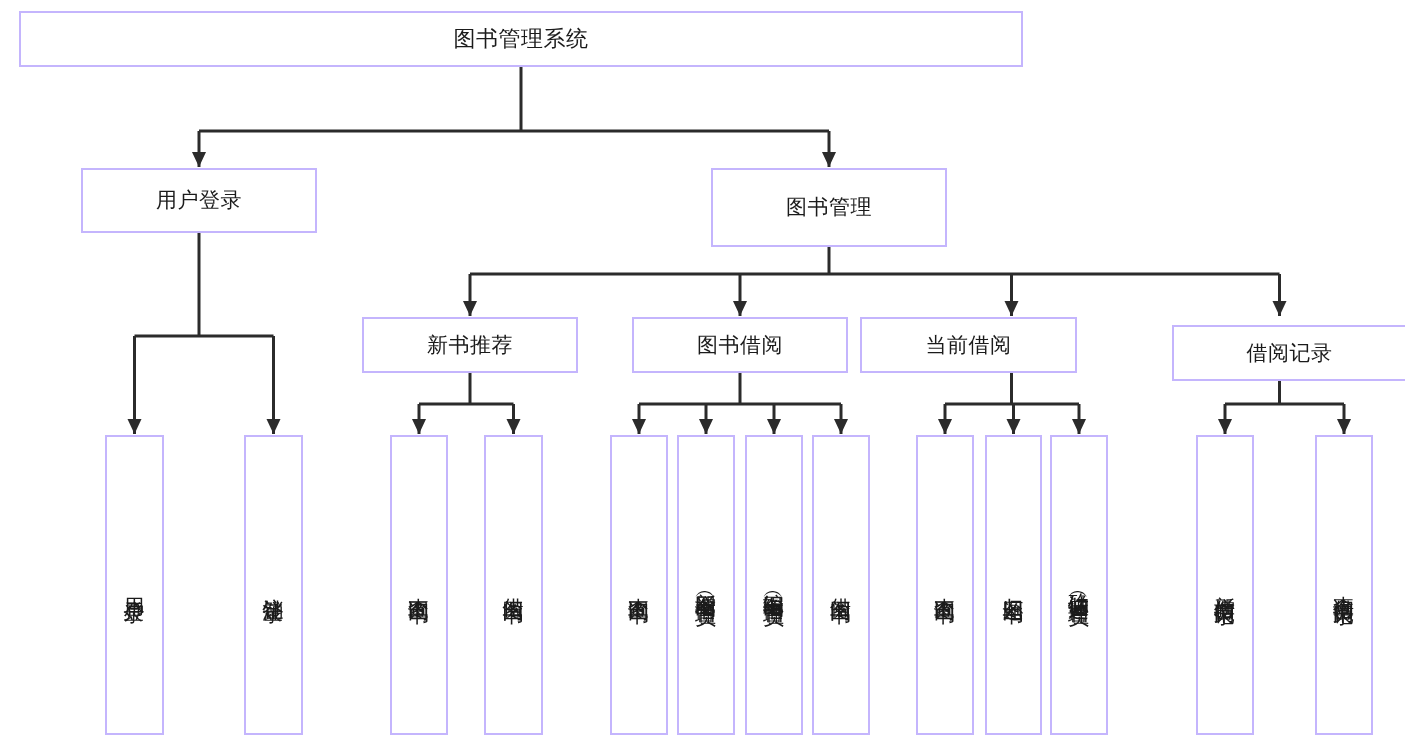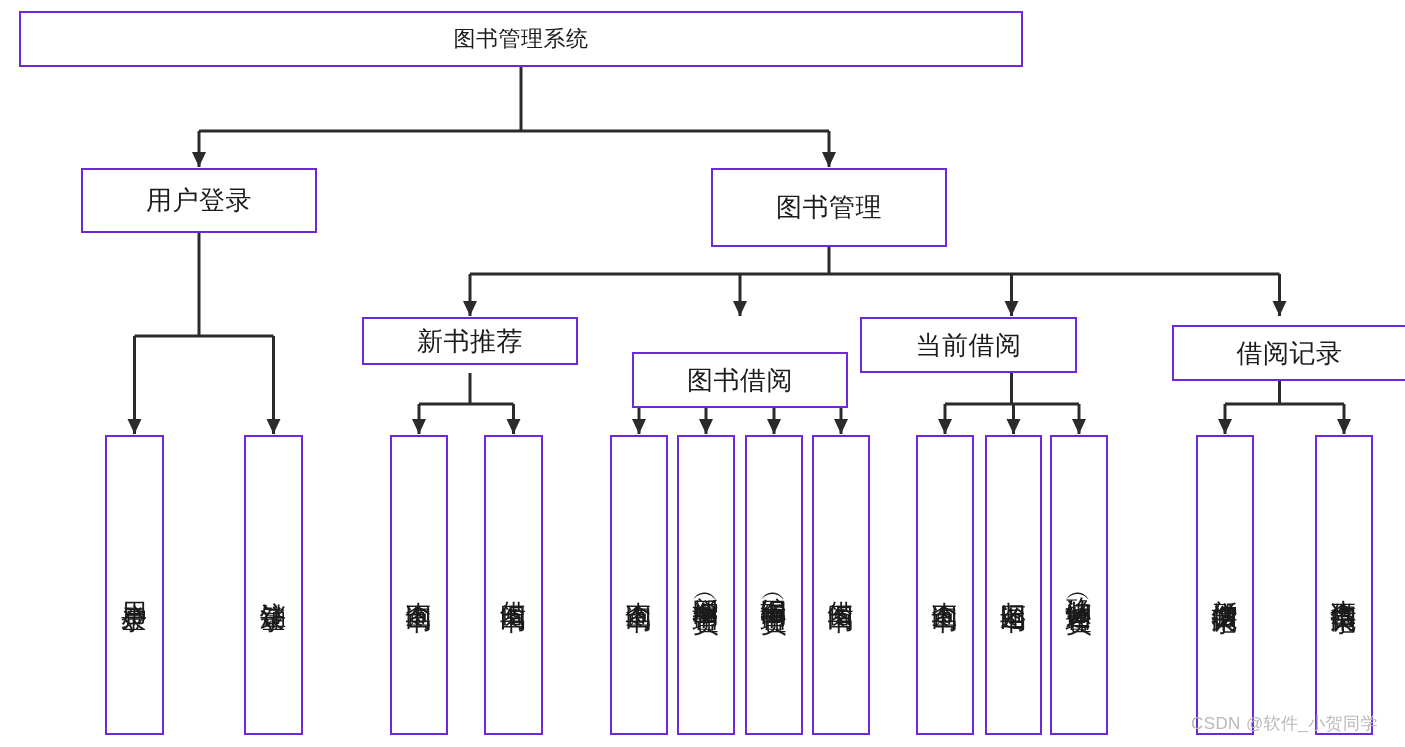--- a/index.html
+++ b/index.html
@@ -21,29 +21,29 @@
     position: absolute;
     left: 0;
     top: 0;
     width: 1405px;
     height: 747px;
   }
   .node {
     position: absolute;
     box-sizing: border-box;
     background: #ffffff;
-    border: 2px solid #6d28d9;
+    border: 2px solid #c4b5fd;
     display: flex;
     align-items: center;
     justify-content: center;
     z-index: 2;
   }
   .node .label {
     color: #1b1b1b;
-    font-size: 26px;
+    font-size: 21px;
     line-height: 1.08;
     letter-spacing: 0.5px;
     white-space: nowrap;
     text-align: center;
   }
   .node.vertical .label {
     writing-mode: vertical-rl;
     text-orientation: upright;
     letter-spacing: 2px;
     line-height: 1;
@@ -119,24 +119,24 @@
   <div id="nodes">
       <div class="node root" style="left: 19px; top: 11px; width: 1004px; height: 56px;">
         <span class="label">图书管理系统</span>
       </div>
       <div class="node" style="left: 81px; top: 168px; width: 236px; height: 65px;">
         <span class="label">用户登录</span>
       </div>
       <div class="node" style="left: 711px; top: 168px; width: 236px; height: 79px;">
         <span class="label">图书管理</span>
       </div>
-      <div class="node" style="left: 362px; top: 317px; width: 216px; height: 48px;">
+      <div class="node" style="left: 362px; top: 317px; width: 216px; height: 56px;">
         <span class="label">新书推荐</span>
       </div>
-      <div class="node" style="left: 632px; top: 317px; width: 216px; height: 56px; margin-top: 35px;">
+      <div class="node" style="left: 632px; top: 317px; width: 216px; height: 56px;">
         <span class="label">图书借阅</span>
       </div>
       <div class="node" style="left: 860px; top: 317px; width: 217px; height: 56px;">
         <span class="label">当前借阅</span>
       </div>
       <div class="node" style="left: 1172px; top: 325px; width: 235px; height: 56px;">
         <span class="label">借阅记录</span>
       </div>
       <div class="node vertical" style="left: 105px; top: 435px; width: 59px; height: 300px;">
         <span class="label">用户登录</span>
@@ -171,14 +171,13 @@
       <div class="node vertical" style="left: 1050px; top: 435px; width: 58px; height: 300px;">
         <span class="label">确认归还（管理员）</span>
       </div>
       <div class="node vertical" style="left: 1196px; top: 435px; width: 58px; height: 300px;">
         <span class="label">新增借阅记录</span>
       </div>
       <div class="node vertical" style="left: 1315px; top: 435px; width: 58px; height: 300px;">
         <span class="label">查询借阅记录</span>
       </div>
     </div>
-  <div class="watermark" style="left:1191px; top:712px;">CSDN @软件_小贺同学</div>
 </div>
 
 </body></html>

